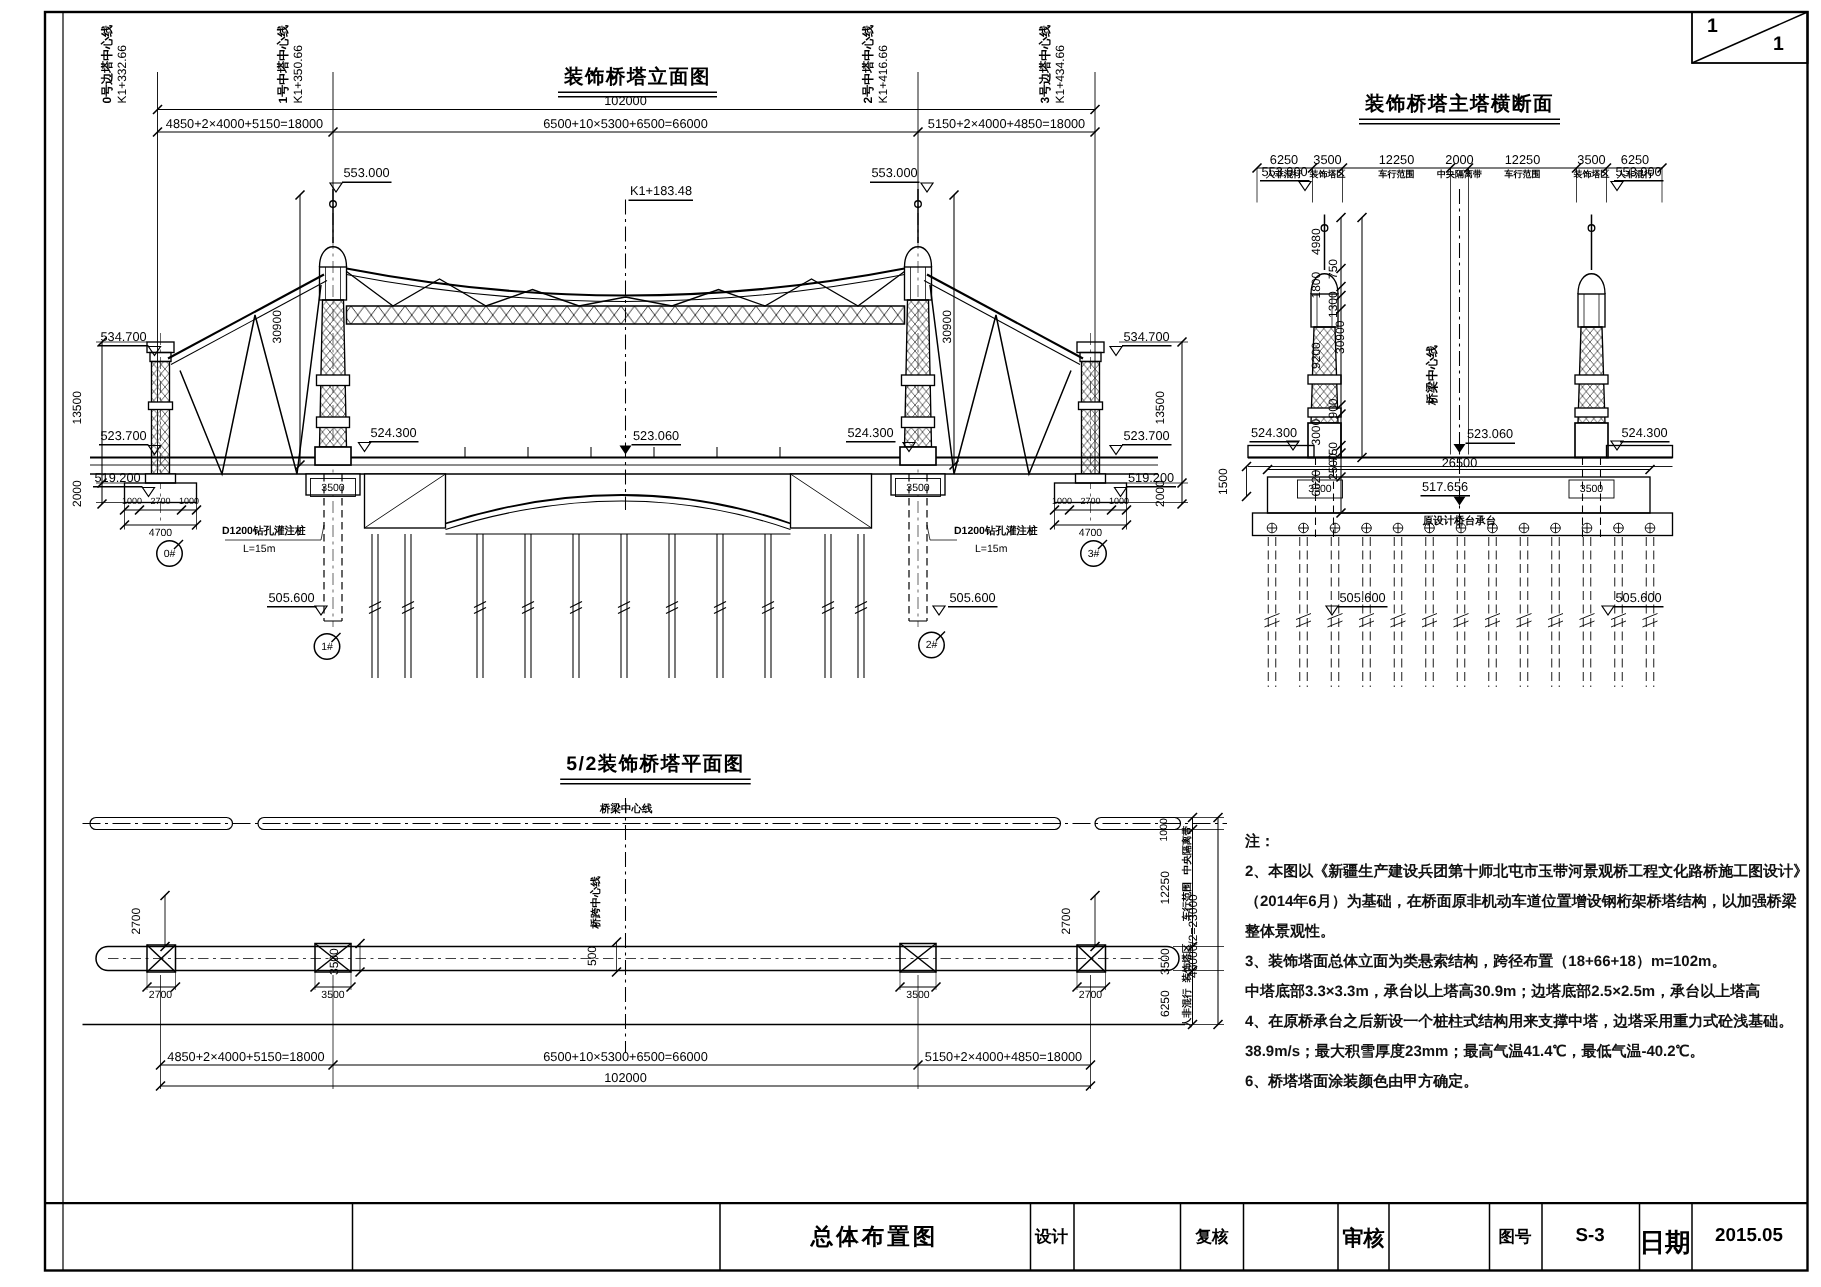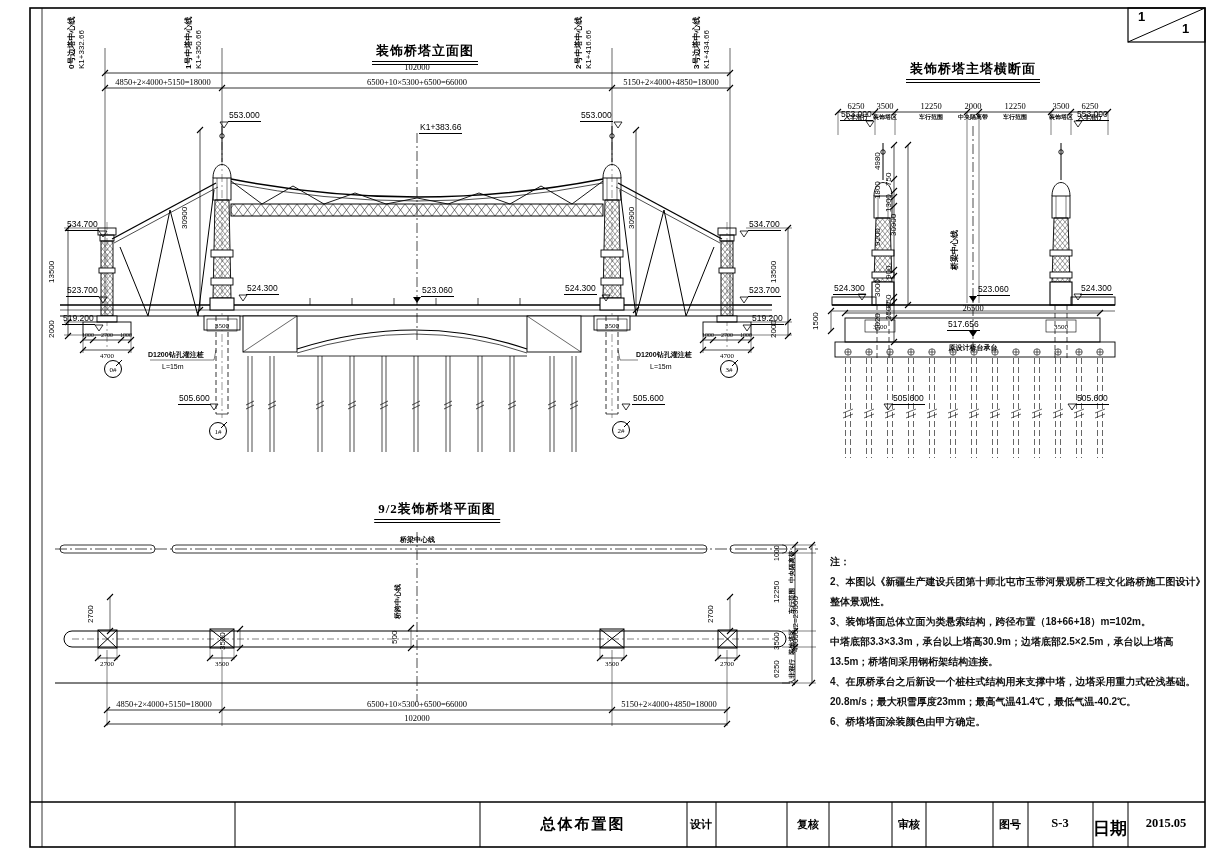--- a/index.html
+++ b/index.html
@@ -1,20 +1,20 @@
 <!DOCTYPE html>
 <html><head>
 <meta charset="utf-8">
 <style>
   html,body{margin:0;padding:0;background:#e8e8e8;}
   #sheet{position:relative;width:1214px;height:858px;background:#fff;overflow:hidden;
          font-family:"Liberation Sans",sans-serif;color:#000;}
   #art{position:absolute;left:0;top:0;}
   .lb{position:absolute;font-size:8.5px;line-height:9px;white-space:nowrap;color:#000;}
-  .c{transform:translateX(-50%);font-family:Liberation Serif, serif;}
+  .c{transform:translateX(-50%);}
   .sm{font-size:7px;line-height:8px;}
   .xs{font-size:6px;line-height:7px;}
   .b{font-weight:bold;}
   .lvl{border-bottom:1px solid #000;padding:0 1px 1px 1px;}
   .v{position:absolute;height:10px;line-height:10px;font-size:8px;white-space:nowrap;
      transform:rotate(-90deg);transform-origin:0 100%;}
   .v65{font-size:6.5px;}
   .vst{position:absolute;height:19px;white-space:nowrap;
        transform:rotate(-90deg);transform-origin:0 100%;}
   .vst div{font-size:8px;line-height:9.5px;}
@@ -471,21 +471,21 @@
 </div>
 <div class="vst" style="left:711px;top:50px;">
   <div class="nm">3号边塔中心线</div>
   <div>K1+434.66</div>
 </div>
 
 <div class="lb c" style="left:417px;top:63px;">102000</div>
 <div class="lb c" style="left:163px;top:78px;">4850+2×4000+5150=18000</div>
 <div class="lb c" style="left:417px;top:78px;">6500+10×5300+6500=66000</div>
 <div class="lb c" style="left:671px;top:78px;">5150+2×4000+4850=18000</div>
-<div class="lb lvl" style="left:419px;top:123px;">K1+383.66</div>
+<div class="lb lvl" style="left:419px;top:123px;">K1+183.48</div>
 
 <div class="lb lvl" style="left:228px;top:111px;">553.000</div>
 <div class="lb lvl" style="left:580px;top:111px;">553.000</div>
 <div class="lb lvl" style="left:66px;top:220px;">534.700</div>
 <div class="lb lvl" style="left:748px;top:220px;">534.700</div>
 <div class="lb lvl" style="left:66px;top:286px;">523.700</div>
 <div class="lb lvl" style="left:748px;top:286px;">523.700</div>
 <div class="lb lvl" style="left:246px;top:284px;">524.300</div>
 <div class="lb lvl" style="left:564px;top:284px;">524.300</div>
 <div class="lb lvl" style="left:421px;top:286px;">523.060</div>
@@ -559,21 +559,21 @@
 <div class="v" style="left:899px;top:226px;">30900</div>
 <div class="v" style="left:894px;top:310px;">2500</div>
 <div class="v" style="left:821px;top:320px;">1500</div>
 <div class="v b" style="left:960px;top:260px;">桥梁中心线</div>
 
 <div class="lb c" style="left:973px;top:304px;">26500</div>
 <div class="lb sm c" style="left:880px;top:323px;">3500</div>
 <div class="lb sm c" style="left:1061px;top:323px;">3500</div>
 <div class="lb sm b c" style="left:973px;top:344px;">原设计桥台承台</div>
 
-<div class="ttl c" style="left:437px;top:500px;">9/2装饰桥塔平面图</div>
+<div class="ttl c" style="left:437px;top:500px;">5/2装饰桥塔平面图</div>
 <div class="lb sm b" style="left:400px;top:536px;">桥梁中心线</div>
 <div class="v b" style="left:403px;top:609px;font-size:7px;">桥跨中心线</div>
 
 <div class="v" style="left:96px;top:613px;">2700</div>
 <div class="v" style="left:716px;top:613px;">2700</div>
 <div class="v" style="left:400px;top:634px;">500</div>
 <div class="v" style="left:228px;top:640px;">3500</div>
 <div class="lb sm c" style="left:107px;top:660px;">2700</div>
 <div class="lb sm c" style="left:222px;top:660px;">3500</div>
 <div class="lb sm c" style="left:612px;top:660px;">3500</div>
@@ -590,31 +590,31 @@
 <div class="v" style="left:801px;top:642px;">46000/2=23000</div>
 
 <div class="lb c" style="left:164px;top:700px;">4850+2×4000+5150=18000</div>
 <div class="lb c" style="left:417px;top:700px;">6500+10×5300+6500=66000</div>
 <div class="lb c" style="left:669px;top:700px;">5150+2×4000+4850=18000</div>
 <div class="lb c" style="left:417px;top:714px;">102000</div>
 
 <div class="notes">
   <div>注：</div>
   <div>2、本图以《新疆生产建设兵团第十师北屯市玉带河景观桥工程文化路桥施工图设计》</div>
+  <div>（2014年6月）为基础，在桥面原非机动车道位置增设钢桁架桥塔结构，以加强桥梁</div>
   <div>整体景观性。</div>
   <div>3、装饰塔面总体立面为类悬索结构，跨径布置（18+66+18）m=102m。</div>
   <div>中塔底部3.3×3.3m，承台以上塔高30.9m；边塔底部2.5×2.5m，承台以上塔高</div>
-  <div>13.5m；桥塔间采用钢桁架结构连接。</div>
   <div>4、在原桥承台之后新设一个桩柱式结构用来支撑中塔，边塔采用重力式砼浅基础。</div>
-  <div>20.8m/s；最大积雪厚度23mm；最高气温41.4℃，最低气温-40.2℃。</div>
+  <div>38.9m/s；最大积雪厚度23mm；最高气温41.4℃，最低气温-40.2℃。</div>
   <div>6、桥塔塔面涂装颜色由甲方确定。</div>
 </div>
 
 <div class="tb c" style="left:583px;top:815px;font-size:15px;letter-spacing:2px;">总体布置图</div>
 <div class="tb c" style="left:701px;top:817px;font-size:11px;">设计</div>
 <div class="tb c" style="left:808px;top:817px;font-size:11px;">复核</div>
-<div class="tb c" style="left:909px;top:817px;font-size:11px;">审核</div>
+<div class="tb c" style="left:909px;top:817px;font-size:14px;">审核</div>
 <div class="tb c" style="left:1010px;top:817px;font-size:11px;">图号</div>
 <div class="tb c" style="left:1060px;top:816px;font-size:12.5px;">S-3</div>
 <div class="tb c" style="left:1110px;top:817px;font-size:17px;">日期</div>
 <div class="tb c" style="left:1166px;top:816px;font-size:12.5px;">2015.05</div>
 
 </div>
 
 </body></html>

